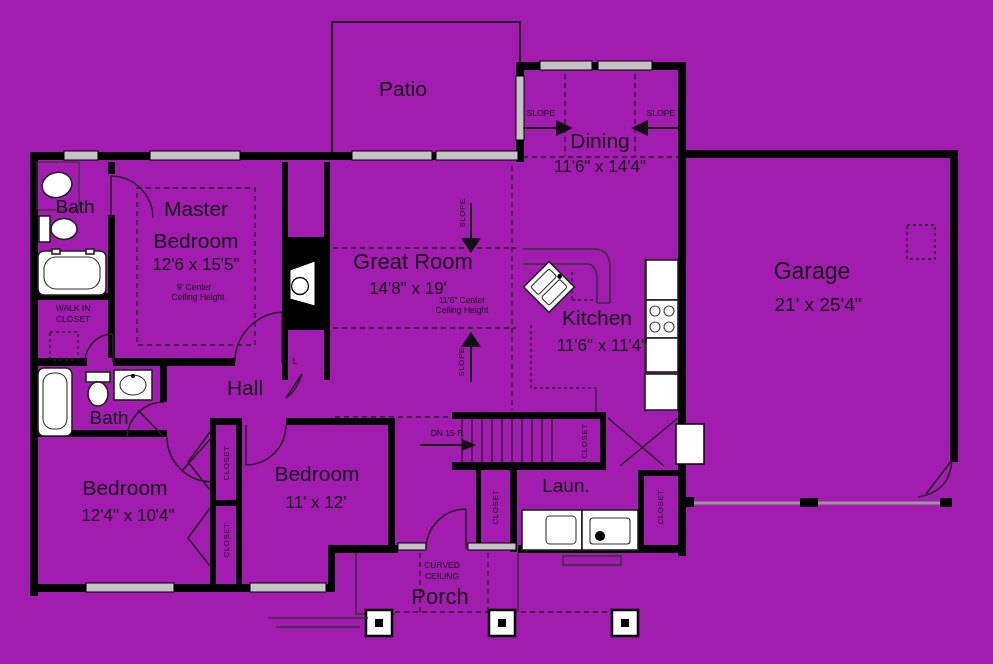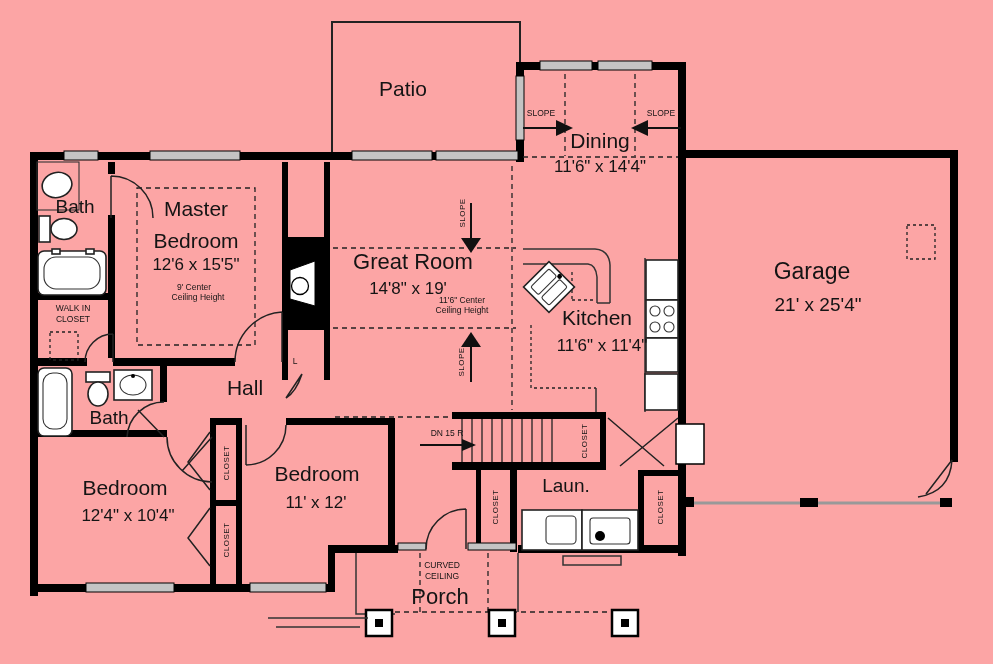--- a/index.html
+++ b/index.html
@@ -1,16 +1,16 @@
 <!DOCTYPE html>
 <html><head>
 <meta charset="utf-8">
 <style>
   html,body{margin:0;padding:0;background:#ffffff;}
-  .canvas{position:relative;width:993px;height:664px;background:#fca5a5;overflow:hidden;}
+  .canvas{position:relative;width:993px;height:664px;background:#a21caf;overflow:hidden;}
   svg{position:absolute;left:0;top:0;}
   text{font-family:"Liberation Sans","DejaVu Sans",sans-serif;fill:#141414;}
   .lbl-xl{font-size:23px;}
   .lbl-lg{font-size:21px;}
   .lbl-md{font-size:19px;}
   .lbl-dim{font-size:17px;}
   .lbl-tiny{font-size:8.5px;}
   .lbl-rot{font-size:8px;letter-spacing:.5px;}
   .wall{fill:#000;}
   .thin{stroke:#333;stroke-width:1.5;fill:none;}

